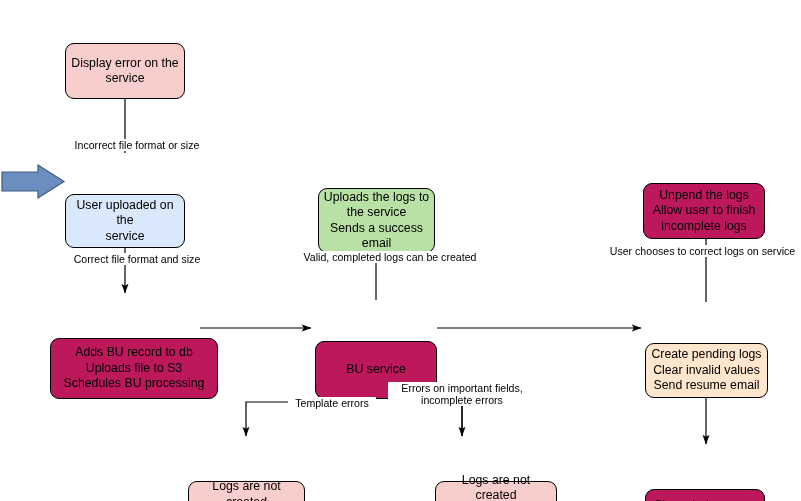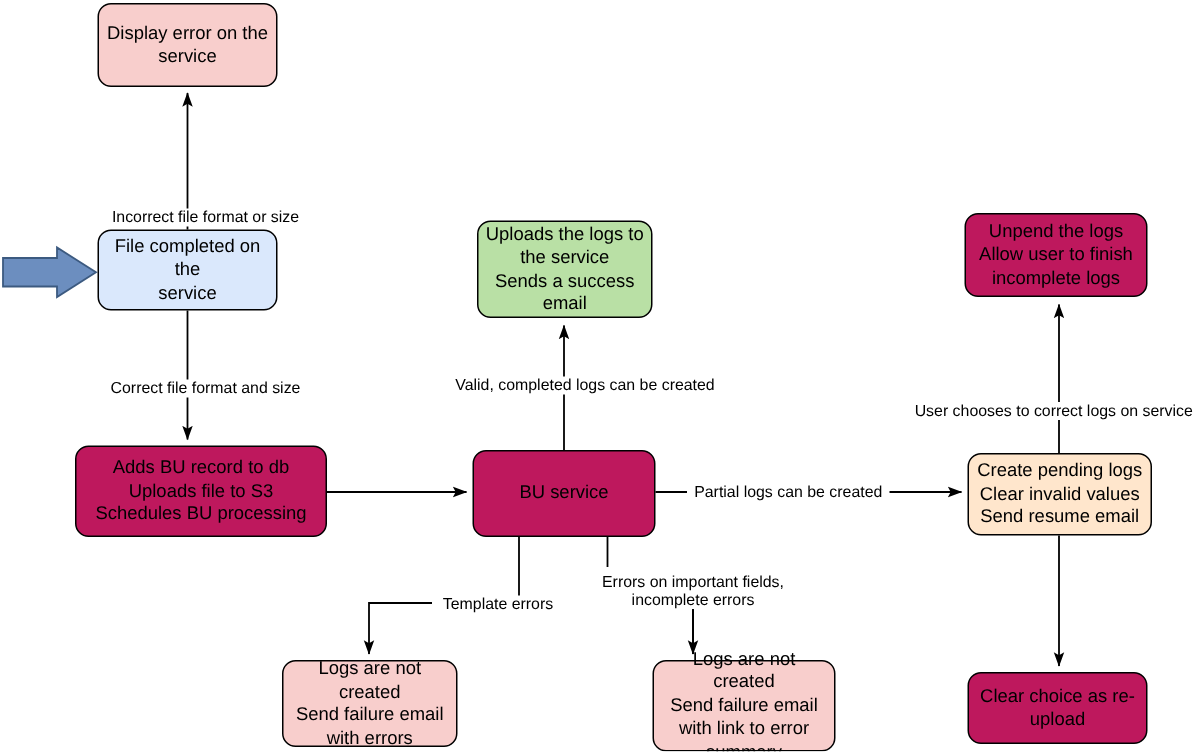--- a/index.html
+++ b/index.html
@@ -32,20 +32,21 @@
     display: flex;
     align-items: center;
     justify-content: center;
     text-align: center;
     color: #000000;
     font-size: 12.3px;
     line-height: 15.5px;
     white-space: pre-line;
     padding: 2px 4px;
     background: #ffffff;
+    margin-top: 41px;
   }
   .edge-label {
     position: absolute;
     color: #000000;
     font-size: 10.6px;
     line-height: 12px;
     text-align: center;
     white-space: pre-line;
     background: #ffffff;
     padding: 0 2px;
@@ -89,21 +90,21 @@
     <path d="M706,357 L706,444" stroke="#000000" stroke-width="1.2" fill="none" marker-end="url(#arrowhead)"></path>
 
     <g>
       <path d="M2,172 L38,172 L38,165 L64,181.5 L38,198 L38,191 L2,191 Z" fill="#6c8ebf" stroke="#3c5a80" stroke-width="1.2" stroke-linejoin="miter"></path>
     </g>
   </svg>
 
   <div class="node fill-pink" style="left:65px;  top:2px;   width:120px; height:56px;">Display error on the
 service</div>
 
-  <div class="node fill-blue" style="left:65px;  top:153px; width:120px; height:54px;">File completed on the
+  <div class="node fill-blue" style="left:65px;  top:153px; width:120px; height:54px;">User uploaded on the
 service</div>
 
   <div class="node fill-white" style="left:50px;  top:297px; width:168px; height:61px;">Adds BU record to db
 Uploads file to S3
 Schedules BU processing</div>
 
   <div class="node fill-green" style="left:318px; top:147px; width:117px; height:65px;">Uploads the logs to
 the service
 Sends a success
 email</div>
@@ -129,23 +130,22 @@
 
   <div class="node fill-white" style="left:645px; top:448px; width:120px; height:48px;">Clear choice as re-
 upload</div>
 
   <div class="edge-label" style="left:47px;  top:108px; width:180px;margin-top:31px;">Incorrect file format or size</div>
 
   <div class="edge-label" style="left:47px;  top:253px; width:180px;">Correct file format and size</div>
 
   <div class="edge-label" style="left:290px; top:251px; width:200px;">Valid, completed logs can be created</div>
 
-  <div class="edge-label" style="left:458px; top:322px; width:135px;">Partial logs can be created</div>
 
   <div class="edge-label" style="left:288px; top:397px; width:88px;">Template errors</div>
 
   <div class="edge-label" style="left:388px; top:382px; width:148px;">Errors on important fields,
 incomplete errors</div>
 
-  <div class="edge-label" style="left:604px; top:268px; width:197px;">User chooses to correct logs on service</div>
+  <div class="edge-label" style="left:604px; top:245px; width:197px;">User chooses to correct logs on service</div>
 
 
 </div>
 
 </body></html>

